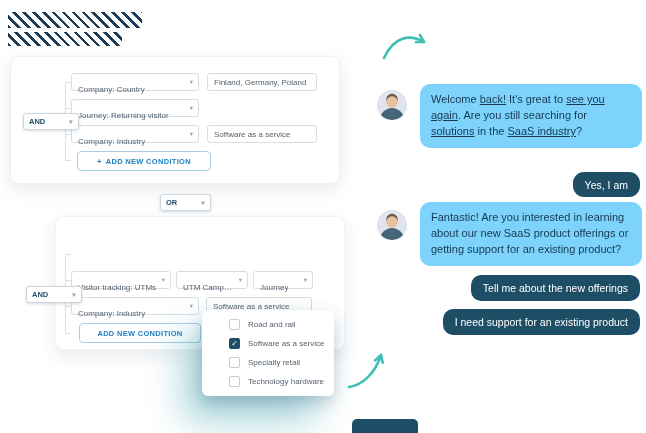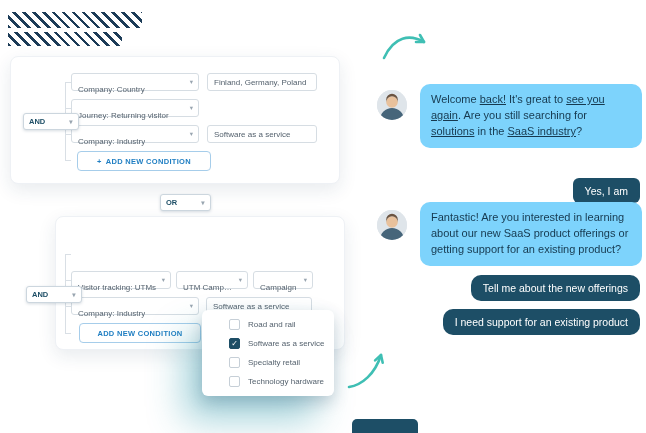--- a/index.html
+++ b/index.html
@@ -133,21 +133,21 @@
 
     <div class="dd" style="left:15px;top:54px;width:100px;">
       <span class="lbl">Visitor tracking: UTMs</span>
       <span class="chev">▾</span>
     </div>
     <div class="dd" style="left:120px;top:54px;width:72px;">
       <span class="lbl">UTM Campaign</span>
       <span class="chev">▾</span>
     </div>
     <div class="dd" style="left:197px;top:54px;width:60px;">
-      <span class="lbl">Campaign</span>
+      <span class="lbl">Journey</span>
       <span class="chev">▾</span>
     </div>
 
     <div class="dd" style="left:15px;top:80px;width:128px;">
       <span class="lbl">Company: Industry</span>
       <span class="chev">▾</span>
     </div>
     <div class="val" style="left:150px;top:80px;width:106px;">Software as a service</div>
 
     <div class="addbtn" style="left:23px;top:106px;width:122px;">
@@ -185,21 +185,21 @@
       <circle cx="15" cy="12" r="5.8" fill="#e8c19c"></circle>
       <path d="M9.2,12 a5.8,5.8 0 0 1 11.6,0 v-2.4 a5.8,5.8 0 0 0 -11.6,0 z" fill="#6a5340"></path>
       <path d="M3,30 a12,12 0 0 1 24,0 z" fill="#46657a"></path>
     </svg>
   </div>
 
   <div class="bubble-bot" style="top:84px;">
     <span>Welcome </span><span class="u">back!</span><span> It's great to </span><span class="u">see you again</span><span>. Are you still  searching for </span><span class="u">solutions</span><span> in the </span><span class="u">SaaS industry</span><span>?</span>
   </div>
 
-  <div class="bubble-user" style="top:178px;">Yes, I am</div>
+  <div class="bubble-user" style="top:172px;border-radius:11px;">Yes, I am</div>
 
   <div class="avatar" style="left:377px;top:210px;">
     <svg width="30" height="30" viewBox="0 0 30 30">
       <rect width="30" height="30" fill="#dfe5ea"></rect>
       <circle cx="15" cy="12" r="5.8" fill="#e8c19c"></circle>
       <path d="M9.2,12 a5.8,5.8 0 0 1 11.6,0 v-2.4 a5.8,5.8 0 0 0 -11.6,0 z" fill="#6a5340"></path>
       <path d="M3,30 a12,12 0 0 1 24,0 z" fill="#46657a"></path>
     </svg>
   </div>
 

